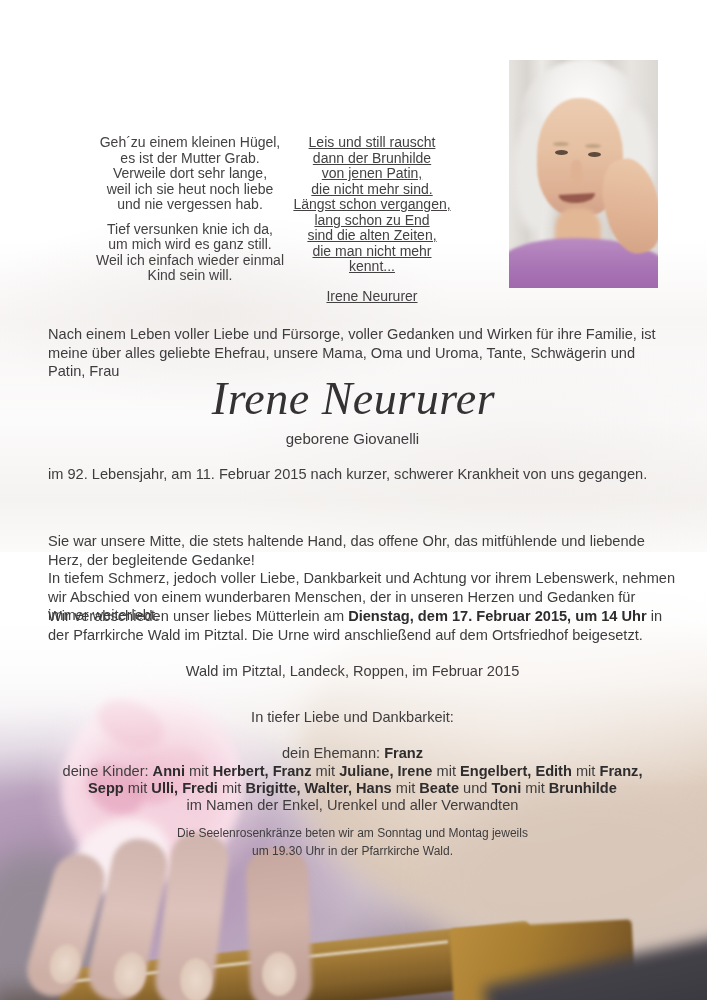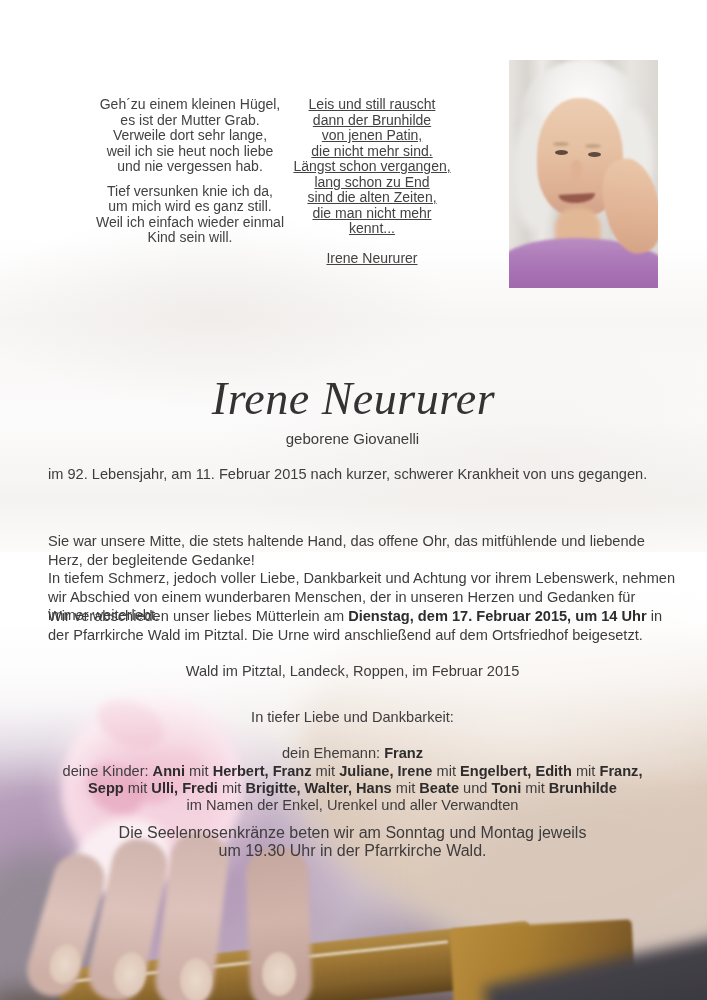--- a/index.html
+++ b/index.html
@@ -10,21 +10,21 @@
       radial-gradient(ellipse 420px 160px at 75% 46%, rgba(230,224,220,0.30) 0%, rgba(230,224,220,0) 75%),
       linear-gradient(180deg,#ffffff 0%,#ffffff 24%,#f8f6f5 32%,#fcfbfb 42%,#f5f3f1 50%,#ffffff 58%);
     font-family:"Liberation Sans", sans-serif;
     color:#3e3c3d;
   }
   .abs{position:absolute;}
   .center{left:0;width:705px;text-align:center;}
   .b{font-weight:700;color:#2e2c2d;}
 
   
-  .poem{font-size:14px;line-height:15.5px;text-align:center;color:#434142;}
+  .poem{font-size:14px;line-height:15.5px;text-align:center;color:#434142;margin-top:38px;}
   .poem-left{left:73px;top:97px;width:234px;}
   .poem-right{left:292px;top:97px;width:160px;text-decoration:underline;}
   .stanza + .stanza{margin-top:9px;}
   .poem-sign{margin-top:14px;}
 
   
   .portrait{left:509px;top:60px;width:149px;height:228px;overflow:hidden;
     background:linear-gradient(90deg,#e7e4e0 0%,#d8d4d0 12%,#eceae6 22%,#d3cfcb 36%,#e9e6e2 52%,#d6d2ce 68%,#e8e5e1 82%,#dbd7d3 100%);}
   .portrait .abs{position:absolute;}
   .pt-hair{left:8px;top:0px;width:132px;height:132px;border-radius:50% 50% 46% 46%;
@@ -55,21 +55,21 @@
   .death{left:48px;top:465px;width:628px;}
   .tribute{left:48px;top:532px;width:630px;}
   .farewell{left:48px;top:607px;width:628px;}
   .place{top:663px;font-size:14.6px;}
   .gratitude{top:709px;font-size:14.6px;}
   .fam{font-size:14.6px;line-height:17.5px;}
   .husband{top:745px;}
   .child1{top:763px;}
   .child2{top:780px;}
   .relatives{top:797px;}
-  .rosary{top:824px;font-size:16px;line-height:18px;}
+  .rosary{top:824px;font-size:12px;line-height:18px;}
 
   
   .art{left:0;top:552px;width:707px;height:448px;overflow:hidden;
     background:
       radial-gradient(ellipse 60% 45% at 12% 72%, #a98fae 0%, #b79fbb 40%, rgba(205,190,210,0.55) 65%, rgba(236,229,238,0) 85%),
       radial-gradient(ellipse 70% 60% at 78% 42%, rgba(237,228,219,0.95) 0%, rgba(238,230,222,0.75) 50%, rgba(244,239,233,0) 80%),
       linear-gradient(180deg,#ffffff 0%,#f6f3f5 25%,#ded3dc 55%,#b2a2af 80%,#938394 100%);}
   .art .abs{position:absolute;}
   .hand-right{left:300px;top:40px;width:480px;height:330px;border-radius:45%;
     background:radial-gradient(ellipse at 45% 40%,#ece0d6 0%,#e2d2c4 45%,#d6c3b2 70%,rgba(214,195,178,0) 100%);filter:blur(14px);}
@@ -179,20 +179,21 @@
     <div class="abs pt-brow-r"></div>
     <div class="abs pt-eye-l"></div>
     <div class="abs pt-eye-r"></div>
     <div class="abs pt-nose"></div>
     <div class="abs pt-mouth"></div>
     <div class="abs pt-neck"></div>
     <div class="abs pt-blouse"></div>
     <div class="abs pt-hand"></div>
   </div>
 
+  <div class="abs para intro">Nach einem Leben voller Liebe und Fürsorge, voller Gedanken und Wirken für ihre Familie, ist meine über alles geliebte Ehefrau, unsere Mama, Oma und Uroma, Tante, Schwägerin und Patin, Frau</div>
 
   <h1 class="abs name">Irene Neururer</h1>
   <div class="abs center maiden">geborene Giovanelli</div>
 
   <div class="abs para death">im 92. Lebensjahr, am 11. Februar 2015 nach kurzer, schwerer Krankheit von uns gegangen.</div>
 
   <div class="abs para tribute">
       <div>Sie war unsere Mitte, die stets haltende Hand, das offene Ohr, das mitfühlende und liebende Herz, der begleitende Gedanke!</div>
       <div>In tiefem Schmerz, jedoch voller Liebe, Dankbarkeit und Achtung vor ihrem Lebenswerk, nehmen wir Abschied von einem wunderbaren Menschen, der in unseren Herzen und Gedanken für immer weiterlebt.</div>
     </div>

